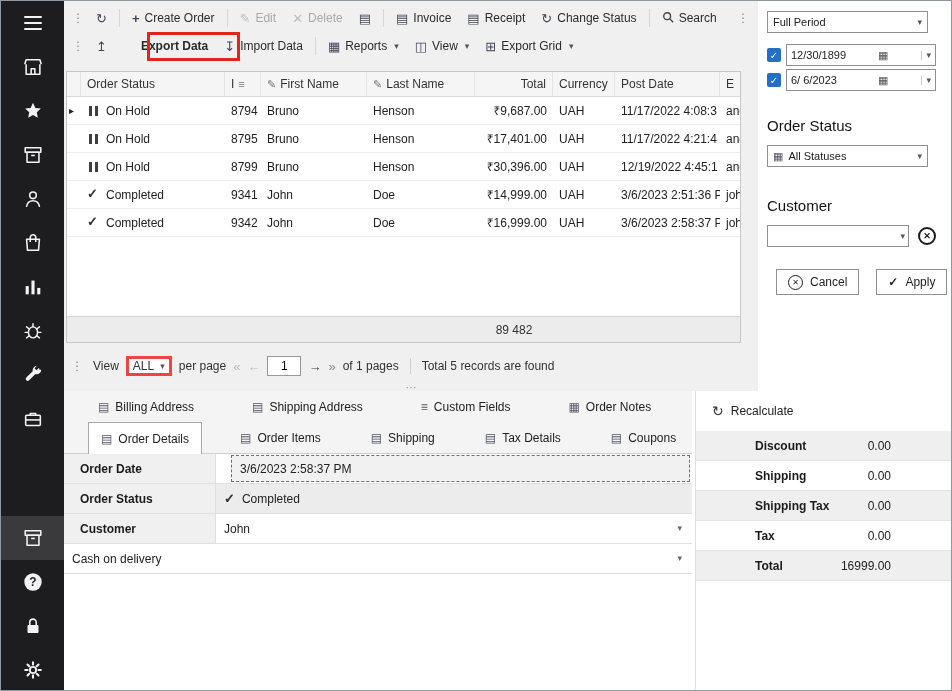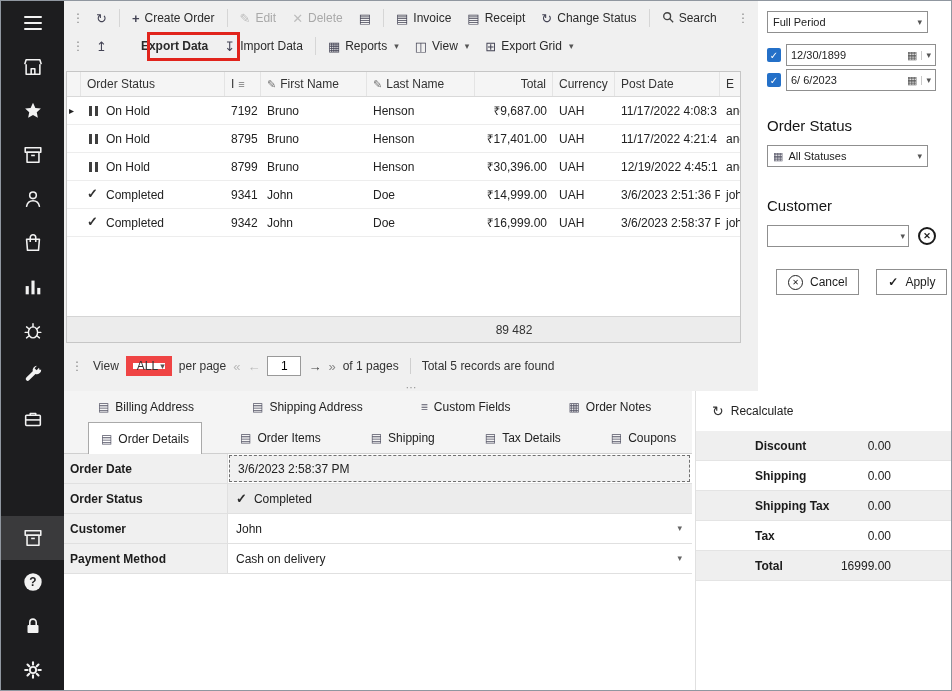--- a/index.html
+++ b/index.html
@@ -56,42 +56,42 @@
       width:3px;height:10px;background:#3f3f3f;box-shadow:6px 0 0 #3f3f3f;}
   .status-icon[data-status="completed"]::before{content:"✓";position:absolute;left:0;top:-1px;
       font-weight:bold;color:#333;font-size:13px;line-height:12px;}
   .grid-filler{flex:1;background:#fff;}
   .grid-agg{height:26px;background:#ececec;border-top:1px solid #d5d5d5;display:flex;align-items:center;color:#333;}
   .grid-agg .col-total{text-align:center;}
 
   
   .pager{position:absolute;left:4px;top:351px;height:28px;display:flex;align-items:center;gap:7px;color:#333;}
   .psel{display:inline-flex;align-items:center;justify-content:space-between;width:46px;height:20px;
-        border:7px solid #ef4444;background:#fff;padding:0 4px;}
+        border:3px solid #ef4444;background:#fff;padding:0 4px;}
   .pinput{width:34px;height:20px;border:1px solid #999;text-align:center;font:inherit;background:#fff;}
   .pnav{font-size:13px;line-height:1;}
   .pnav.dis{color:#b9b9b9;} .pnav.en{color:#444;} .pnav.mid{color:#888;}
   .psep{width:1px;height:16px;background:#cfcfcf;margin:0 4px;}
   .split{position:absolute;left:0;right:0;bottom:0;text-align:center;color:#999;font-size:11px;line-height:8px;height:8px;}
 
   
   .detail{position:absolute;left:63px;top:390px;width:628px;height:301px;background:#fff;}
   .tabs1{display:flex;height:31px;align-items:center;background:#f4f4f4;padding-left:34px;gap:58px;}
   .tabs2{display:flex;height:32px;align-items:flex-end;background:#f4f4f4;padding-left:24px;gap:26px;
          border-bottom:1px solid #cfcfcf;}
   .tab{display:inline-flex;align-items:center;gap:6px;color:#222;white-space:nowrap;}
   .tab .tic{color:#556;font-size:12px;}
   .tab2{height:30px;display:inline-flex;align-items:center;gap:6px;padding:0 12px;}
   .tab2.active{background:#fff;border:1px solid #a9a9a9;border-bottom:none;height:32px;
                margin-bottom:-1px;z-index:2;}
   .frow{display:flex;height:30px;border-bottom:1px solid #e0e0e0;}
-  .flabel{width:164px;flex:0 0 auto;background:#f0f0f0;display:flex;align-items:center;
-          padding-left:6px;font-weight:bold;color:#1c1c1c;border-right:1px solid #e0e0e0;}
+  .flabel{width:152px;flex:0 0 auto;background:#f0f0f0;display:flex;align-items:center;
+          padding-left:16px;font-weight:bold;color:#1c1c1c;border-right:1px solid #e0e0e0;}
   .fvalue{flex:1;display:flex;align-items:center;padding:0 8px;position:relative;background:#fff;}
-  .fvalue.focus{background:#f1f1f1;border:1px dashed #707070;margin:1px 2px 1px 1px;}
+  .fvalue.focus{background:#f1f1f1;border:1px dashed #707070;margin:1px 2px 1px 15px;}
   .fvalue.gray{background:#ececec;}
   .fvalue .caret{position:absolute;right:10px;color:#666;}
   .fcheck{font-weight:bold;margin-right:7px;color:#2e2e2e;font-size:13px;}
 
   
   .totals{position:absolute;left:694px;top:390px;width:258px;height:301px;background:#fff;border-left:1px solid #e0e0e0;}
   .recalc{display:flex;align-items:center;gap:7px;padding:12px 0 12px 16px;color:#222;}
   .recalc .ic{font-size:14px;color:#333;}
   .trow{display:flex;align-items:center;height:30px;padding-left:20px;border-bottom:1px solid #e4e4e4;}
   .trow.shade{background:#efefef;}
@@ -103,21 +103,21 @@
   .ftitle{font-size:15px;color:#141414;margin-bottom:11px;}
   .fgap1{margin-top:26px;} .fgap2{margin-top:30px;}
   .fselect{width:161px;height:22px;border:1px solid #8f8f8f;background:#fff;display:flex;
            align-items:center;gap:5px;padding:0 5px;font-size:11px;color:#222;margin-bottom:11px;}
   .fselect .caret{margin-left:auto;}
   .fselect .sic{color:#556;font-size:11px;}
   .daterow{display:flex;align-items:center;gap:5px;margin-bottom:3px;}
   .chk{width:14px;height:14px;background:#2470c8;border-radius:2px;color:#fff;font-size:10px;
        display:flex;align-items:center;justify-content:center;flex:0 0 auto;}
   .dfield{width:150px;height:22px;border:1px solid #8f8f8f;display:flex;align-items:center;
-          padding:0 4px;font-size:11px;background:#fff;}
+          padding:0 4px;font-size:11px;background:#fff;gap:29px;}
   .dfield .cal{margin-left:auto;color:#555;font-size:11px;}
   .dfield .dd{border-left:1px solid #c9c9c9;margin-left:4px;padding-left:4px;}
   .combo-row{display:flex;align-items:center;gap:9px;margin-bottom:0;}
   .combo{width:142px;height:22px;border:1px solid #8f8f8f;display:flex;align-items:center;padding:0 3px;background:#fff;}
   .combo input{border:none;outline:none;flex:1;width:40px;font:inherit;background:transparent;}
   .combo .caret{margin-left:auto;}
   .clear-btn{width:18px;height:18px;border:2px solid #1b1b1b;border-radius:50%;display:flex;
              align-items:center;justify-content:center;font-size:9px;color:#1b1b1b;font-weight:bold;}
   .btnrow{display:flex;gap:17px;margin-top:22px;padding-left:9px;}
   .fbtn{display:flex;align-items:center;gap:7px;height:26px;padding:0 11px;border:1px solid #8f8f8f;
@@ -357,21 +357,21 @@
           <span>E</span>
         </div>
     </div>
 
     <div class="grid-row">
       <div class="cell col-marker">▸</div>
       <div class="cell col-status">
           <span class="status-icon" data-status="on-hold"></span>
           <span>On Hold</span>
         </div>
-      <div class="cell col-id">7192</div>
+      <div class="cell col-id">8794</div>
       <div class="cell col-first">Bruno</div>
       <div class="cell col-last">Henson</div>
       <div class="cell col-total">₹9,687.00</div>
       <div class="cell col-curr">UAH</div>
       <div class="cell col-post">11/17/2022 4:08:3</div>
       <div class="cell col-email">anc</div>
     </div>
     <div class="grid-row">
       <div class="cell col-marker"></div>
       <div class="cell col-status">
@@ -517,21 +517,20 @@
       </div>
   </div>
   <div class="frow">
     <div class="flabel">Customer</div>
     <div class="fvalue">
         <span>John</span>
         <span class="caret">▾</span>
       </div>
   </div>
   <div class="frow">
-    <div class="flabel">Payment Method</div>
     <div class="fvalue">
         <span>Cash on delivery</span>
         <span class="caret">▾</span>
       </div>
   </div>
 </div>
 
 <div class="totals">
   <div class="recalc">
       <span class="ic">↻</span>

